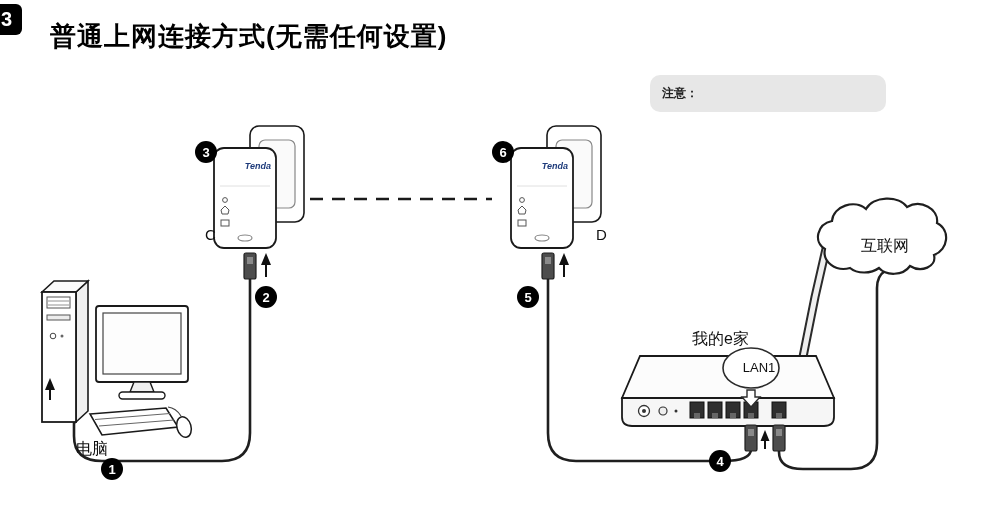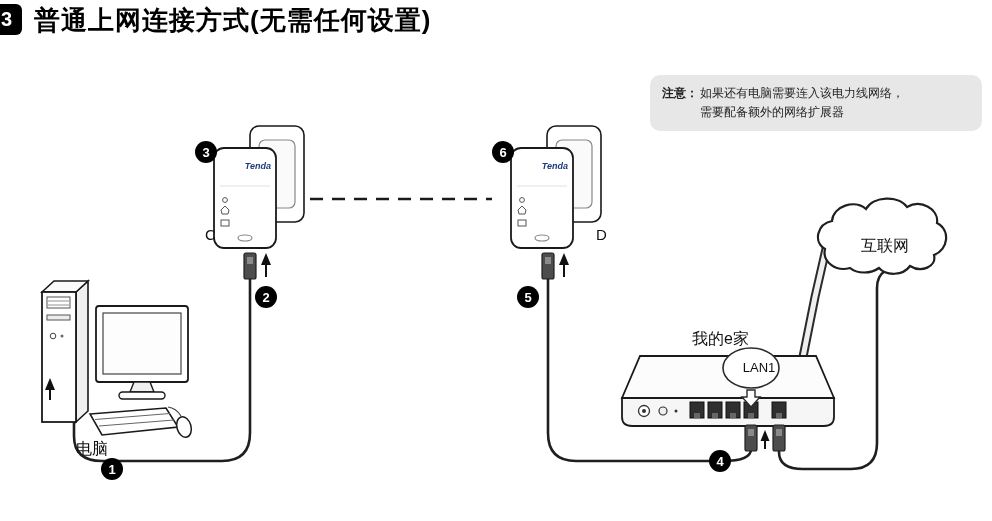--- a/index.html
+++ b/index.html
@@ -1,23 +1,23 @@
 <!DOCTYPE html>
 <html><head>
 <meta charset="utf-8">
 <style>
   html,body{margin:0;padding:0;background:#fff;font-family:"Liberation Sans",sans-serif;}
   .canvas{position:relative;width:992px;height:521px;background:#fff;overflow:hidden;}
   svg.layer{position:absolute;left:0;top:0;width:992px;height:521px;}
   .secnum{position:absolute;left:-9px;top:4px;width:31px;height:31px;background:#000;color:#fff;
           border-radius:6px;display:flex;align-items:center;justify-content:center;
           font-size:20px;font-weight:bold;z-index:3;}
-  .title{position:absolute;left:34px;top:3px;margin:0;font-size:26px;font-weight:600;color:#000;
+  .title{position:absolute;left:34px;top:3px;margin:16px;font-size:26px;font-weight:600;color:#000;
          letter-spacing:1px;z-index:3;white-space:nowrap;}
-  .note{position:absolute;left:650px;top:75px;width:332px;box-sizing:border-box;background:#e7e7e7;
+  .note{position:absolute;left:650px;top:75px;width:236px;box-sizing:border-box;background:#e7e7e7;
         border-radius:10px;padding:9px 12px;font-size:12px;line-height:19px;color:#222;
         display:flex;z-index:3;}
   .note-label{font-weight:bold;white-space:nowrap;margin-right:2px;}
   .badge{position:absolute;width:22px;height:22px;border-radius:50%;background:#000;color:#fff;
          display:flex;align-items:center;justify-content:center;font-size:13px;font-weight:bold;z-index:4;}
   .lbl{position:absolute;color:#111;z-index:3;}
   .lbl-c,.lbl-d{font-size:15px;}
   .lbl-computer,.lbl-router{font-size:16px;}
   .lbl-lan{left:723px;top:360px;width:72px;text-align:center;font-size:13px;}
   .lbl-cloud{left:840px;top:236px;width:90px;text-align:center;font-size:16px;}
@@ -140,24 +140,20 @@
     <path d="M 850 268 C 836 272 822 262 825 249 C 813 242 817 224 832 221 C 833 206 855 199 866 209
              C 873 196 899 195 907 207 C 921 199 939 209 937 223 C 951 230 948 250 934 255
              C 937 267 921 273 910 266 C 903 276 886 276 879 268 C 871 274 857 274 850 268 Z" fill="#fff" stroke="#1f1f1f" stroke-width="2.2"></path>
   </svg>
 
   <div class="secnum">3</div>
   <h1 class="title">普通上网连接方式(无需任何设置)</h1>
 
   <div class="note">
     <span class="note-label">注意：</span>
-    <span class="note-body">
-      <span>如果还有电脑需要连入该电力线网络，</span><br>
-      <span>需要配备额外的网络扩展器</span>
-    </span>
   </div>
 
   <div class="badge" style="left:101px;top:458px;">1</div>
   <div class="badge" style="left:255px;top:286px;">2</div>
   <div class="badge" style="left:195px;top:141px;">3</div>
   <div class="badge" style="left:709px;top:450px;">4</div>
   <div class="badge" style="left:517px;top:286px;">5</div>
   <div class="badge" style="left:492px;top:141px;">6</div>
 
   <div class="lbl lbl-c" style="left:205px;top:226px;">C</div>

